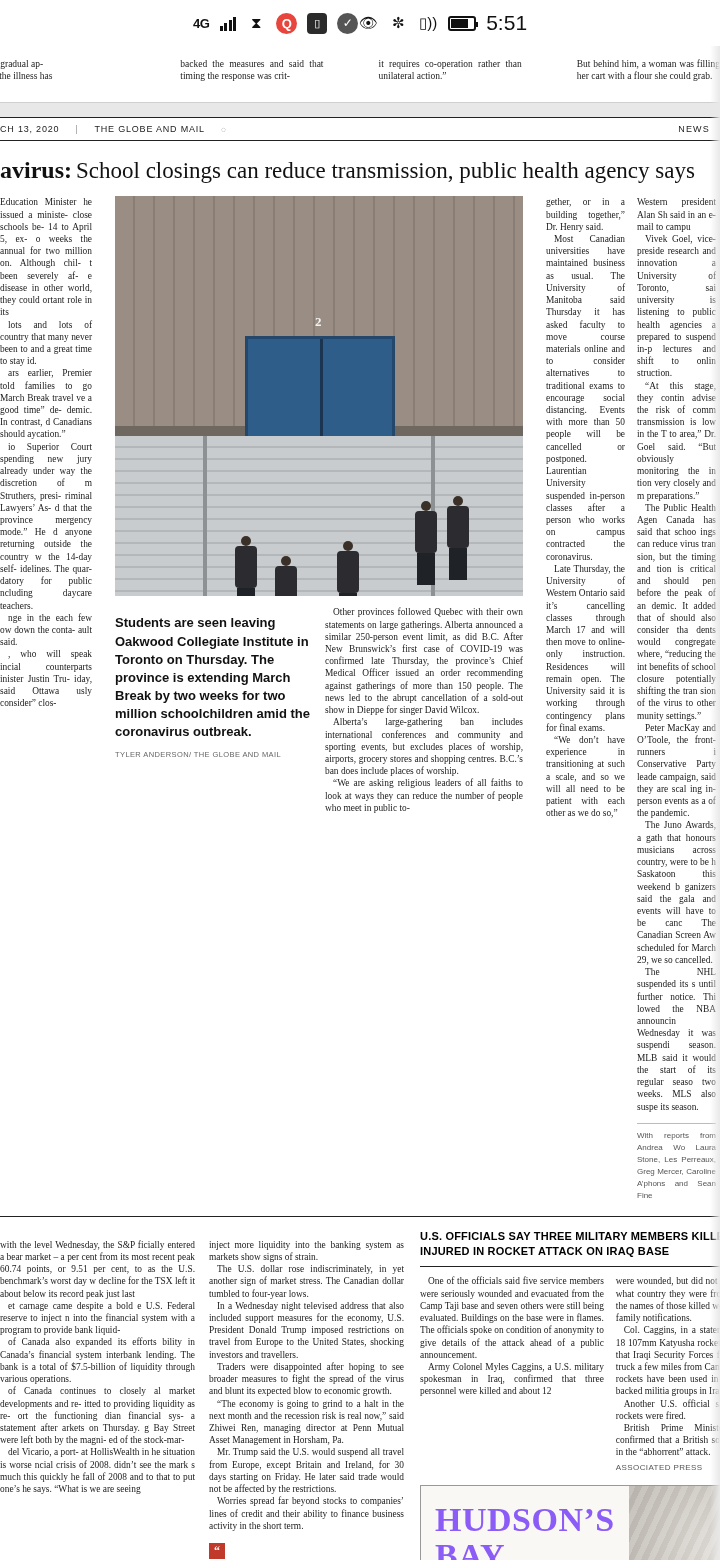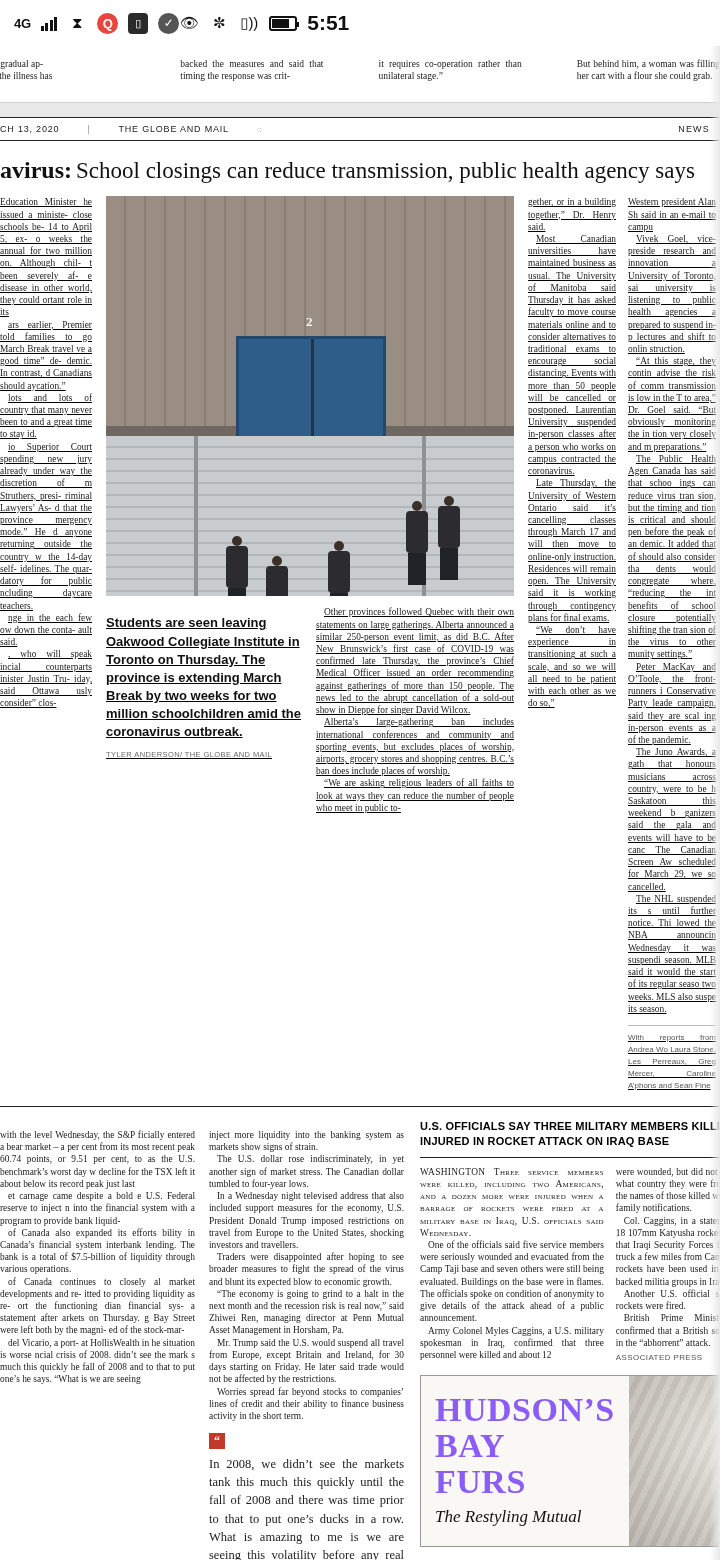--- a/index.html
+++ b/index.html
@@ -17,21 +17,21 @@
     background: #e6e6e6;
     overflow: hidden;
   }
 
   
   .statusbar {
     height: 46px;
     background: #ffffff;
     display: flex;
     align-items: center;
-    justify-content: flex-start;
+    justify-content: center;
     padding: 0 14px;
     font-family: "Liberation Sans", sans-serif;
     color: #111;
   }
   .sb-left, .sb-right { display: flex; align-items: center; gap: 10px; }
   .net-label { font-size: 13px; font-weight: bold; letter-spacing: -0.3px; }
   .bars { display: flex; align-items: flex-end; gap: 1.5px; height: 15px; }
   .bars i { display: block; width: 3px; background: #111; }
   .bars i:nth-child(1) { height: 5px; }
   .bars i:nth-child(2) { height: 8px; }
@@ -58,21 +58,21 @@
   }
   .battery {
     width: 28px; height: 15px; border: 2px solid #111; border-radius: 3px;
     position: relative; display: inline-block;
   }
   .battery::after {
     content: ""; position: absolute; right: -4px; top: 4px;
     width: 2px; height: 5px; background: #111;
   }
   .battery span { position: absolute; left: 1px; top: 1px; bottom: 1px; width: 70%; background: #111; display: block; }
-  .clock { font-size: 21px; font-weight: 700; }
+  .clock { font-size: 21px; font-weight: 400; }
 
   
   .paper {
     position: absolute;
     top: 46px; left: 0; right: 0; bottom: 0;
     background: #ffffff;
     overflow: hidden;
   }
   .strip-top {
     background: #fff;
@@ -101,21 +101,21 @@
   .masthead {
     display: flex;
     align-items: center;
     justify-content: space-between;
     border-top: 1px solid #222;
     border-bottom: 1px solid #222;
     margin: 0 0 0 0;
     padding: 6px 10px 6px 0;
     font-family: "Liberation Sans", sans-serif;
   }
-  .masthead .left { display: flex; align-items: center; gap: 28px; font-size: 9px; letter-spacing: 0.8px; color: #222; }
+  .masthead .left { display: flex; align-items: center; gap: 16px; font-size: 9px; letter-spacing: 0.8px; color: #222; }
   .masthead .sep { color: #999; }
   .masthead .right { font-size: 9px; letter-spacing: 1.2px; color: #222; }
   .dot-o { font-size: 8px; color: #666; }
 
   .headline-row {
     padding: 16px 6px 12px 0;
   }
   .kicker {
     font-weight: bold;
     font-size: 24px;
@@ -124,23 +124,22 @@
   .headline {
     font-size: 23px;
     color: #111;
     font-weight: normal;
   }
 
   
   .article {
     display: grid;
     grid-template-columns: 92px 408px 1fr;
-    gap: 14px;
+    gap: 23px;
     padding-right: 4px;
-    text-decoration: underline;
   }
   .col {
     font-size: 9.4px;
     line-height: 1.3;
     text-align: justify;
     color: #1a1a1a;
   }
   .col p { text-indent: 8px; margin-bottom: 0; }
   .col p.first { text-indent: 0; }
 
@@ -362,21 +361,21 @@
 
     <div class="strip-top">
       <div class="top-cols">
         <div class="c first">
           on’s gradual ap-<br>ling the illness has
         </div>
         <div class="c">
           backed the measures and said that timing the response was crit-
         </div>
         <div class="c">
-          it requires co-operation rather than unilateral stage.”
+          it requires co-operation rather than unilateral action.”
         </div>
         <div class="c">
           But behind him, a woman was filling her cart with a flour she could grab.
         </div>
       </div>
     </div>
     <div class="band"></div>
 
     <div class="masthead">
       <div class="left">
@@ -390,22 +389,22 @@
 
     <div class="headline-row">
       <span class="kicker">avirus:</span>
       <span class="headline">School closings can reduce transmission, public health agency says</span>
     </div>
 
     <div class="article">
 
       <div class="col">
         <p class="first">Education Minister  he issued a ministe- close schools be- 14 to April 5, ex- o weeks the annual for two million on. Although chil- t been severely af- e disease in other world, they could ortant role in its</p>
+        <p>lots and lots of country that many never been to and a great time to stay id.</p>
         <p>ars earlier, Premier told families to go March Break travel ve a good time” de- demic. In contrast, d Canadians should aycation.”</p>
-        <p>lots and lots of country that many never been to and a great time to stay id.</p>
         <p>io Superior Court spending new jury already under way the discretion of m Struthers, presi- riminal Lawyers’ As- d that the province mergency mode.” He d anyone returning outside the country w the 14-day self- idelines. The quar- datory for public ncluding daycare teachers.</p>
         <p>nge in the each few ow down the conta- ault said.</p>
         <p>, who will speak incial counterparts inister Justin Tru- iday, said Ottawa usly consider” clos-</p>
       </div>
 
       <div class="photo-block">
         <div class="photo">
           <div class="bldg"></div>
           <div class="door"></div>
           <div class="num">2</div>
@@ -510,21 +509,20 @@
             </div>
 
           </div>
         </div>
       </div>
 
       <div>
         <div class="right-head">U.S. OFFICIALS SAY THREE MILITARY MEMBERS KILLED, ABOUT 12 INJURED IN ROCKET ATTACK ON IRAQ BASE</div>
         <div class="right-cols">
           <div class="col">
-            <p class="first dateline">WASHINGTON Three service members were killed, including two Americans, and a dozen more were injured when a barrage of rockets were fired at a military base in Iraq, U.S. officials said Wednesday.</p>
             <p>One of the officials said five service members were seriously wounded and evacuated from the Camp Taji base and seven others were still being evaluated. Buildings on the base were in flames. The officials spoke on condition of anonymity to give details of the attack ahead of a public announcement.</p>
             <p>Army Colonel Myles Caggins, a U.S. military spokesman in Iraq, confirmed that three personnel were killed and about 12</p>
           </div>
           <div class="col">
             <p class="first">were wounded, but did not provide details about what country they were from. The military said the names of those killed would be released after family notifications.</p>
             <p>Col. Caggins, in a statement, said that about 18 107mm Katyusha rockets struck the base and that Iraqi Security Forces found a rocket-rigged truck a few miles from Camp Taji. Such Russian rockets have been used in the past by Iranian-backed militia groups in Iraq.</p>
             <p>Another U.S. official said as many as 30 rockets were fired.</p>
             <p>British Prime Minister Boris Johnson confirmed that a British soldier had been killed in the “abhorrent” attack.</p>
             <div class="ap">ASSOCIATED PRESS</div>
           </div>

